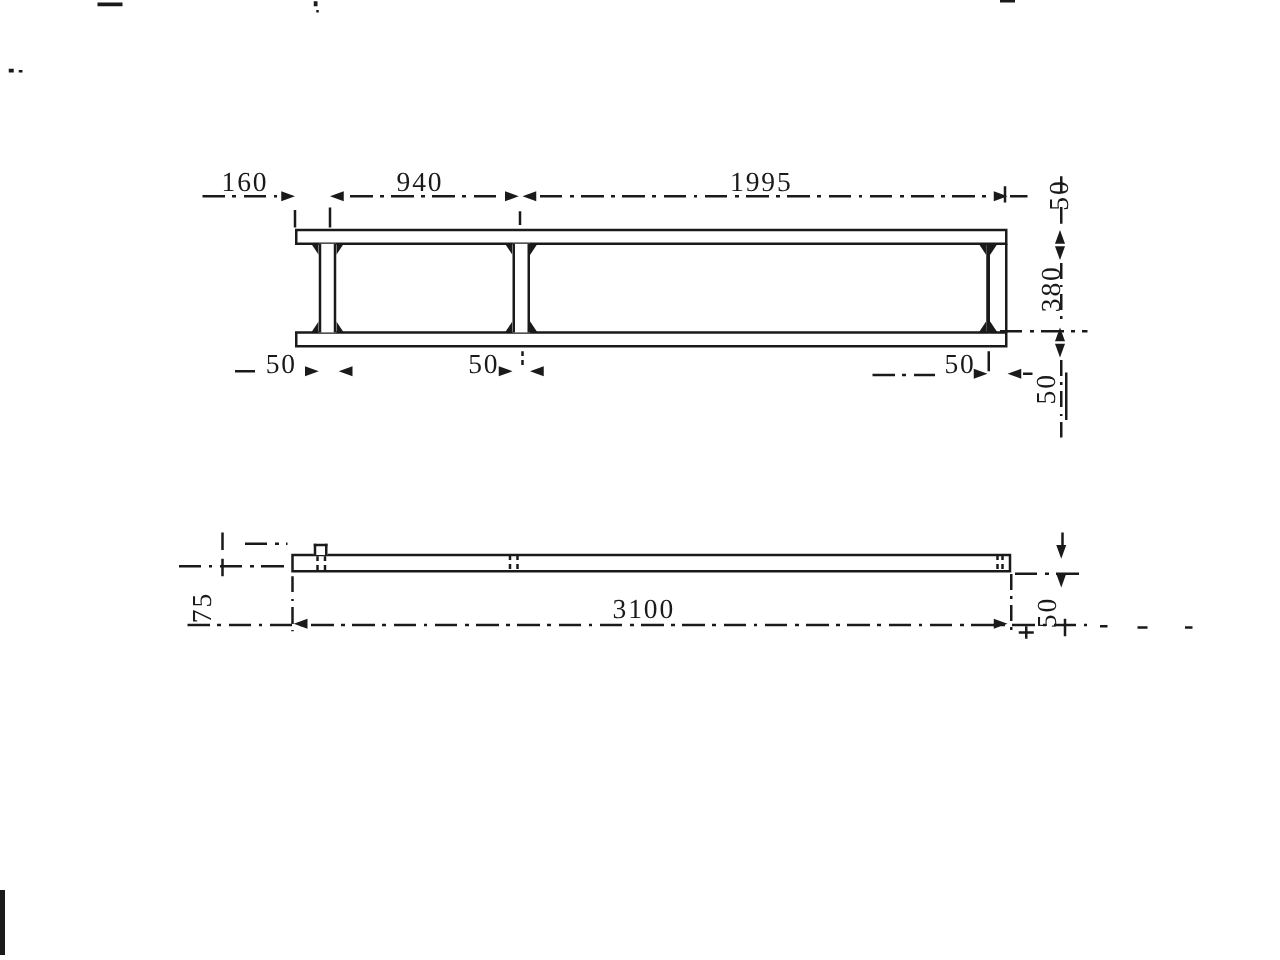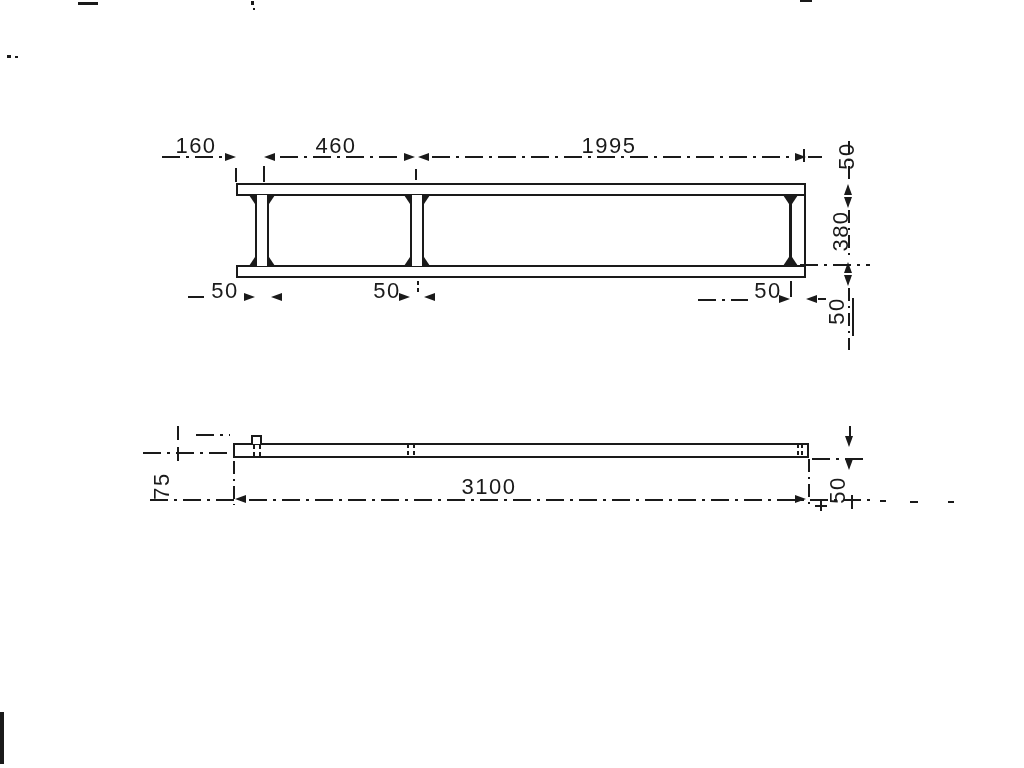--- a/index.html
+++ b/index.html
@@ -1,20 +1,20 @@
 <!DOCTYPE html>
 <html><head>
 <meta charset="utf-8">
 <style>
   :root { --ink:#1a1a1a; --paper:#ffffff; }
   html,body { margin:0; padding:0; background:#fff; }
   #canvas {
     position:relative; width:1024px; height:764px; overflow:hidden;
     background:var(--paper);
-    font-family:Liberation Sans, sans-serif;
+    font-family:Liberation Serif, serif;
     color:var(--ink);
   }
   .abs { position:absolute; }
   .sl-v { position:absolute; width:2px; background:var(--ink); }
   
   .dd-h { position:absolute; height:2px;
     background:repeating-linear-gradient(90deg, var(--ink) 0 18px, transparent 18px 24px, var(--ink) 24px 27px, transparent 27px 33px); }
   .dd-v { position:absolute; width:2px;
     background:repeating-linear-gradient(180deg, var(--ink) 0 13px, transparent 13px 18px, var(--ink) 18px 20px, transparent 20px 25px); }
   
@@ -81,21 +81,21 @@
     <div class="dd-h" style="left:280px;top:156px;width:122px;"></div>
     <div class="arr r" style="left:404px;top:153px;"></div>
     <div class="sl-v" style="left:415px;top:169px;height:11px;"></div>
     <div class="arr l" style="left:418px;top:153px;"></div>
     <div class="dd-h" style="left:432px;top:156px;width:358px;"></div>
     <div class="arr r" style="left:795px;top:153px;"></div>
     <div class="sl-v" style="left:803px;top:149px;height:13px;"></div>
     <div class="dd-h" style="left:808px;top:156px;width:14px;"></div>
 
     <div class="dlabel" style="left:172px;top:135px;width:48px;">160</div>
-    <div class="dlabel" style="left:306px;top:135px;width:60px;">460</div>
+    <div class="dlabel" style="left:306px;top:135px;width:60px;">940</div>
     <div class="dlabel" style="left:570px;top:135px;width:78px;">1995</div>
   </div>
 
   <div>
     <div class="dd-h" style="left:188px;top:296px;width:16px;"></div>
     <div class="dlabel" style="left:205px;top:280px;width:40px;">50</div>
     <div class="arr r" style="left:244px;top:293px;"></div>
     <div class="arr l" style="left:271px;top:293px;"></div>
 
     <div class="dlabel" style="left:367px;top:280px;width:40px;">50</div>
@@ -144,21 +144,21 @@
     <div class="dd-h" style="left:143px;top:452px;width:88px;"></div>
     <div class="dlabel rot" style="left:142px;top:475px;width:40px;">75</div>
   </div>
 
   <div>
     <div class="dd-v" style="left:233px;top:461px;height:44px;"></div>
     <div class="dd-v" style="left:807.5px;top:459px;height:46px;"></div>
     <div class="dd-h" style="left:150px;top:499px;width:722px;"></div>
     <div class="arr l" style="left:235px;top:495px;"></div>
     <div class="arr r" style="left:795px;top:495px;"></div>
-    <div class="dlabel" style="left:450px;top:476px;width:78px;background:var(--paper);">3100</div>
+    <div class="dlabel" style="left:462px;top:476px;width:78px;background:var(--paper);text-align:right;">3100</div>
     <div class="spk" style="left:880px;top:500px;width:6px;height:2px;"></div>
     <div class="spk" style="left:910px;top:501px;width:8px;height:2px;"></div>
     <div class="spk" style="left:948px;top:501px;width:6px;height:2px;"></div>
   </div>
 
   <div>
     <div class="dd-v" style="left:849px;top:426px;height:10px;"></div>
     <div class="arr d" style="left:845px;top:436px;"></div>
     <div class="dd-h" style="left:812px;top:458px;width:54px;"></div>
     <div class="arr d" style="left:845px;top:459px;"></div>

